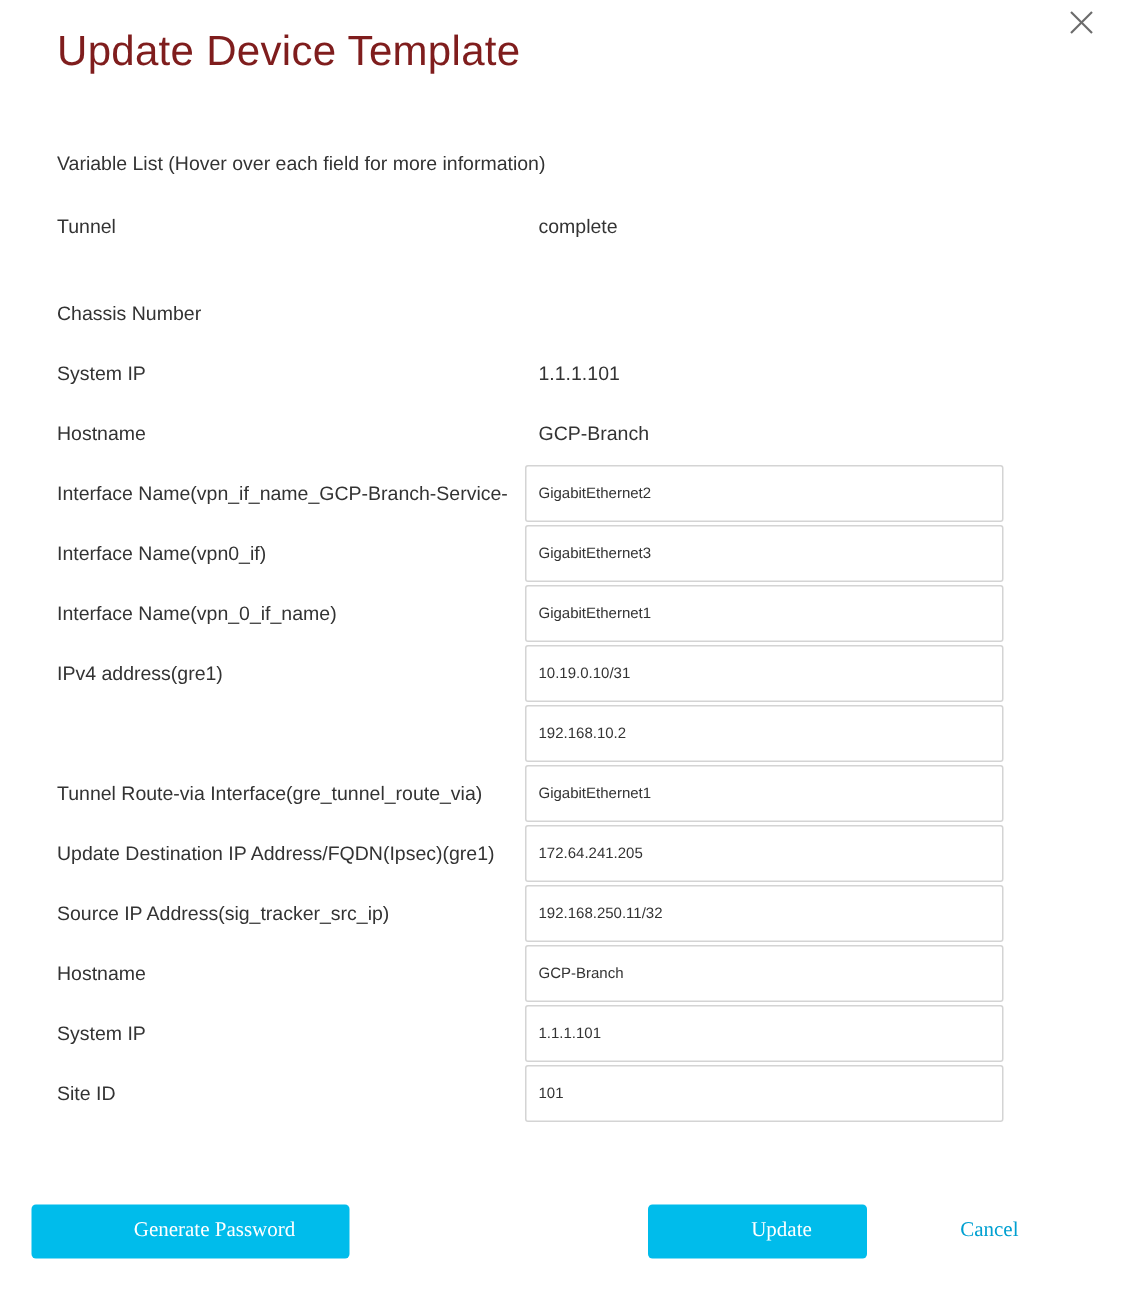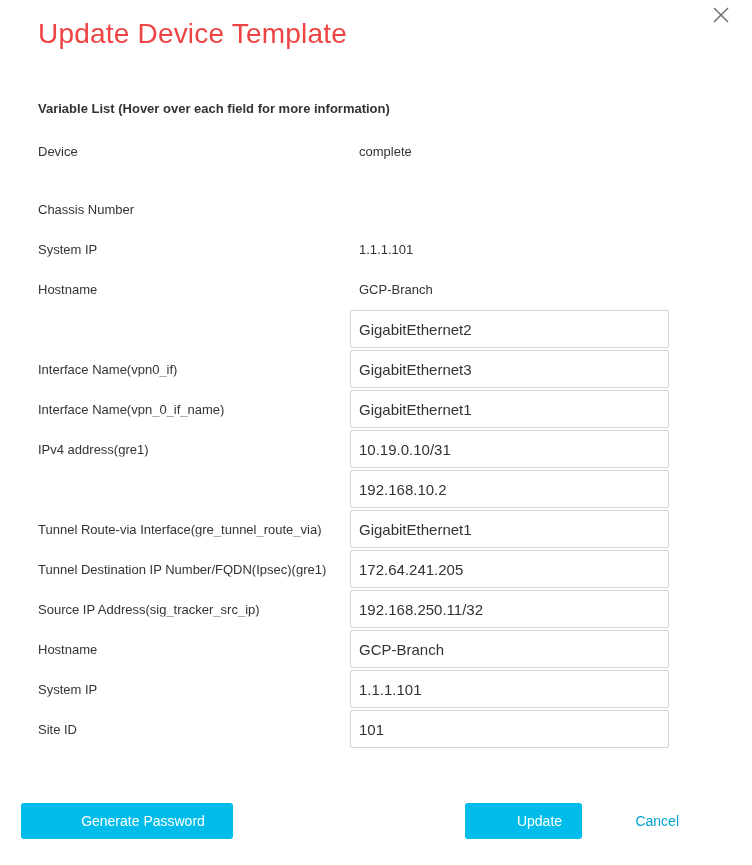--- a/index.html
+++ b/index.html
@@ -31,32 +31,32 @@
     padding: 0;
     line-height: 1;
   }
   .close-btn svg { display: block; }
   .title {
     position: absolute;
     left: 38px;
     top: 18px;
     font-size: 28px;
     font-weight: 400;
-    color: #ef4444;
+    color: #7f1d1d;
     letter-spacing: 0.2px;
   }
   .var-list-header {
     position: absolute;
     left: 38px;
     top: 101px;
     font-size: 13px;
     color: #333;
   }
-  .var-list-header .bold { font-weight: bold; }
-  .var-list-header .hint { font-weight: bold; }
+  .var-list-header .bold { font-weight: normal; }
+  .var-list-header .hint { font-weight: normal; }
 
   .rows {
     position: absolute;
     left: 0;
     top: 131px;
     width: 752px;
   }
   .row {
     position: relative;
     height: 40px;
@@ -83,63 +83,62 @@
     color: #333333;
   }
   .row input.field {
     position: absolute;
     left: 350px;
     top: 50%;
     transform: translateY(-50%);
     width: 319px;
     height: 30px;
     padding: 18px 8px;
-    font-size: 15px;
+    font-size: 10px;
     font-family: "Liberation Sans", sans-serif;
     color: #333333;
     border: 1px solid #d4d4d4;
     border-radius: 2px;
     background: #ffffff;
     outline: none;
   }
 
   .row.spacer { height: 18px; }
 
   .footer {
     position: absolute;
     left: 0;
     bottom: 26px;
     width: 752px;
     height: 36px;
   }
   .btn {
-    font-family: Liberation Sans, sans-serif;
+    font-family: Liberation Serif, serif;
     font-size: 14px;
     border-radius: 3px;
     cursor: pointer;
     border: none;
     height: 36px;
     padding-left: 38px;
   }
   .btn-generate {
     position: absolute;
     left: 21px;
     top: 0;
     width: 212px;
     background: #00bceb;
     color: #ffffff;
   }
   .btn-update {
     position: absolute;
     left: 432px;
     top: 0;
-    width: 117px;
+    width: 146px;
     background: #00bceb;
     color: #ffffff;
-    margin-left: 33px;
   }
   .btn-cancel {
     position: absolute;
     left: 595px;
     top: 0;
     width: 90px;
     background: transparent;
     color: #00a0d1;
     text-align: right;
   }
@@ -161,21 +160,21 @@
   <div class="title">Update Device Template</div>
 
   <div class="var-list-header">
     <span class="bold">Variable List</span>
     <span class="hint">(Hover over each field for more information)</span>
   </div>
 
   <div class="rows">
 
     <div class="row">
-      <div class="label">Device</div>
+      <div class="label">Tunnel</div>
       <div class="static-value">complete</div>
     </div>
 
     <div class="row spacer"></div>
 
     <div class="row">
       <div class="label">Chassis Number</div>
       <div class="static-value"></div>
     </div>
 
@@ -183,20 +182,21 @@
       <div class="label">System IP</div>
       <div class="static-value">1.1.1.101</div>
     </div>
 
     <div class="row">
       <div class="label">Hostname</div>
       <div class="static-value">GCP-Branch</div>
     </div>
 
     <div class="row">
+      <div class="label">Interface Name(vpn_if_name_GCP-Branch-Service-</div>
       <input class="field" type="text" value="GigabitEthernet2" style="">
     </div>
 
     <div class="row">
       <div class="label">Interface Name(vpn0_if)</div>
       <input class="field" type="text" value="GigabitEthernet3" style="">
     </div>
 
     <div class="row">
       <div class="label">Interface Name(vpn_0_if_name)</div>
@@ -211,21 +211,21 @@
     <div class="row">
       <input class="field" type="text" value="192.168.10.2" style="">
     </div>
 
     <div class="row">
       <div class="label">Tunnel Route-via Interface(gre_tunnel_route_via)</div>
       <input class="field" type="text" value="GigabitEthernet1" style="">
     </div>
 
     <div class="row">
-      <div class="label">Tunnel Destination IP Number/FQDN(Ipsec)(gre1)</div>
+      <div class="label">Update Destination IP Address/FQDN(Ipsec)(gre1)</div>
       <input class="field" type="text" value="172.64.241.205" style="">
     </div>
 
     <div class="row">
       <div class="label">Source IP Address(sig_tracker_src_ip)</div>
       <input class="field" type="text" value="192.168.250.11/32" style="">
     </div>
 
     <div class="row">
       <div class="label">Hostname</div>

